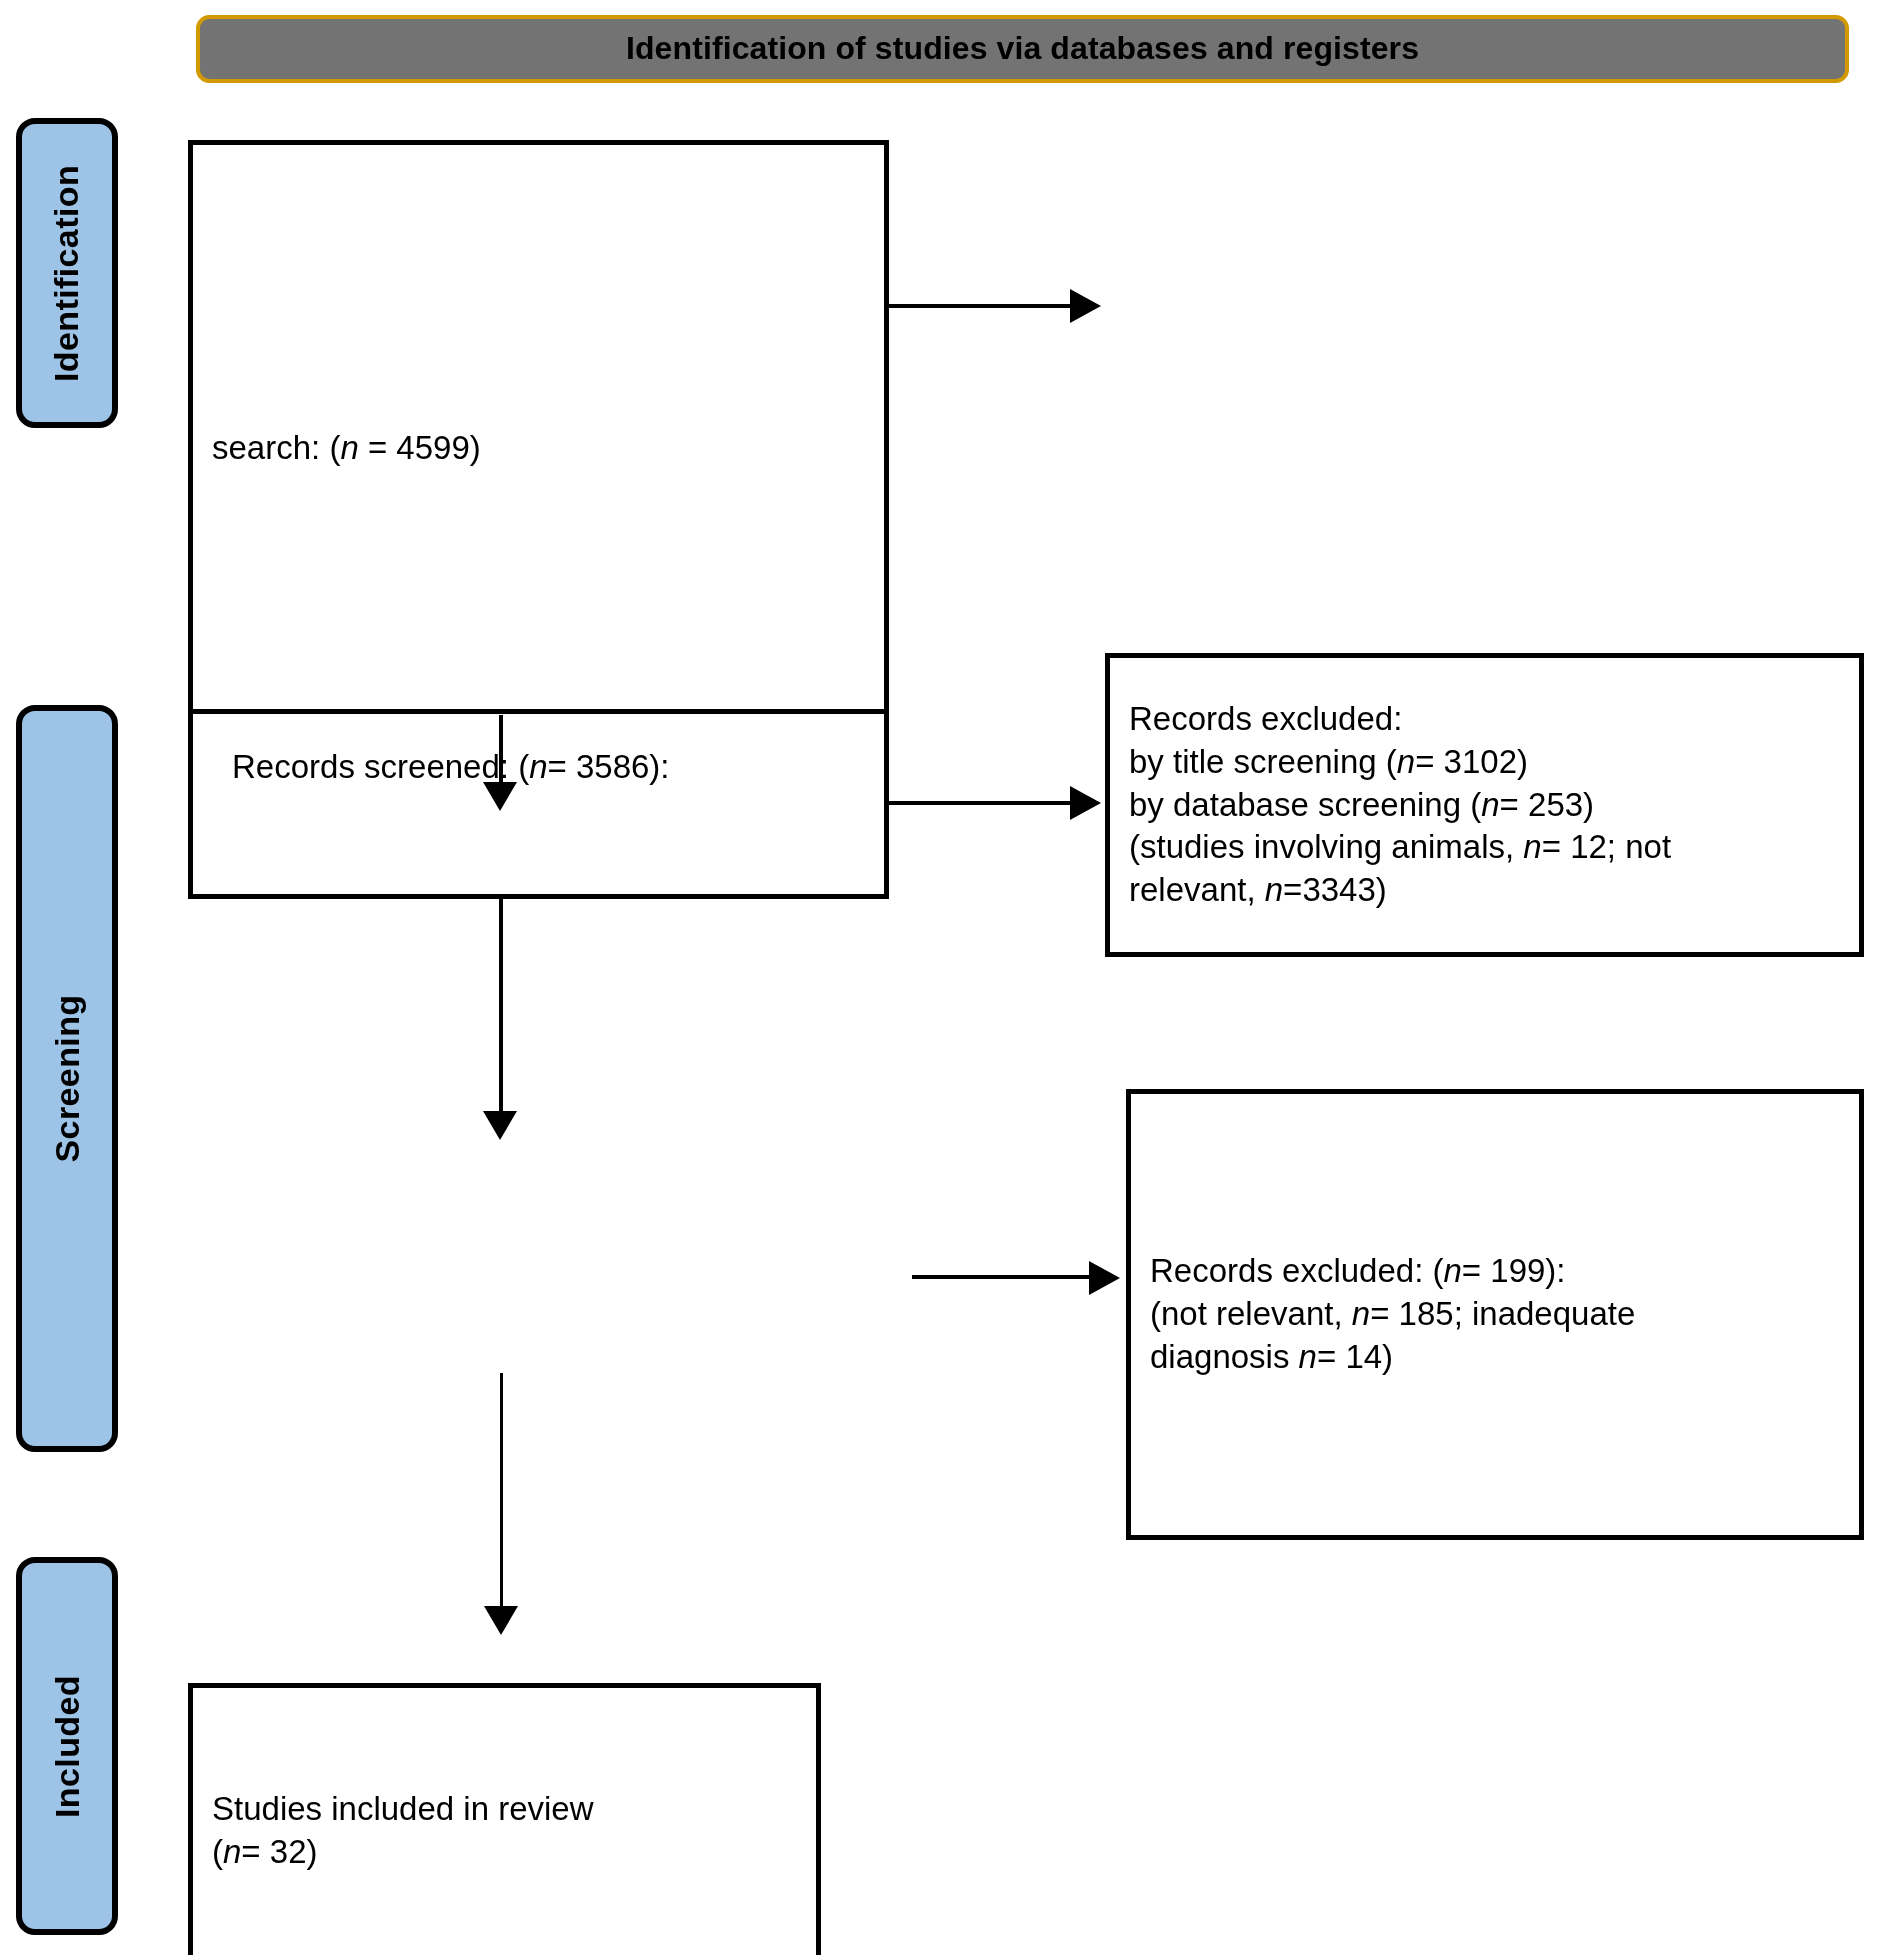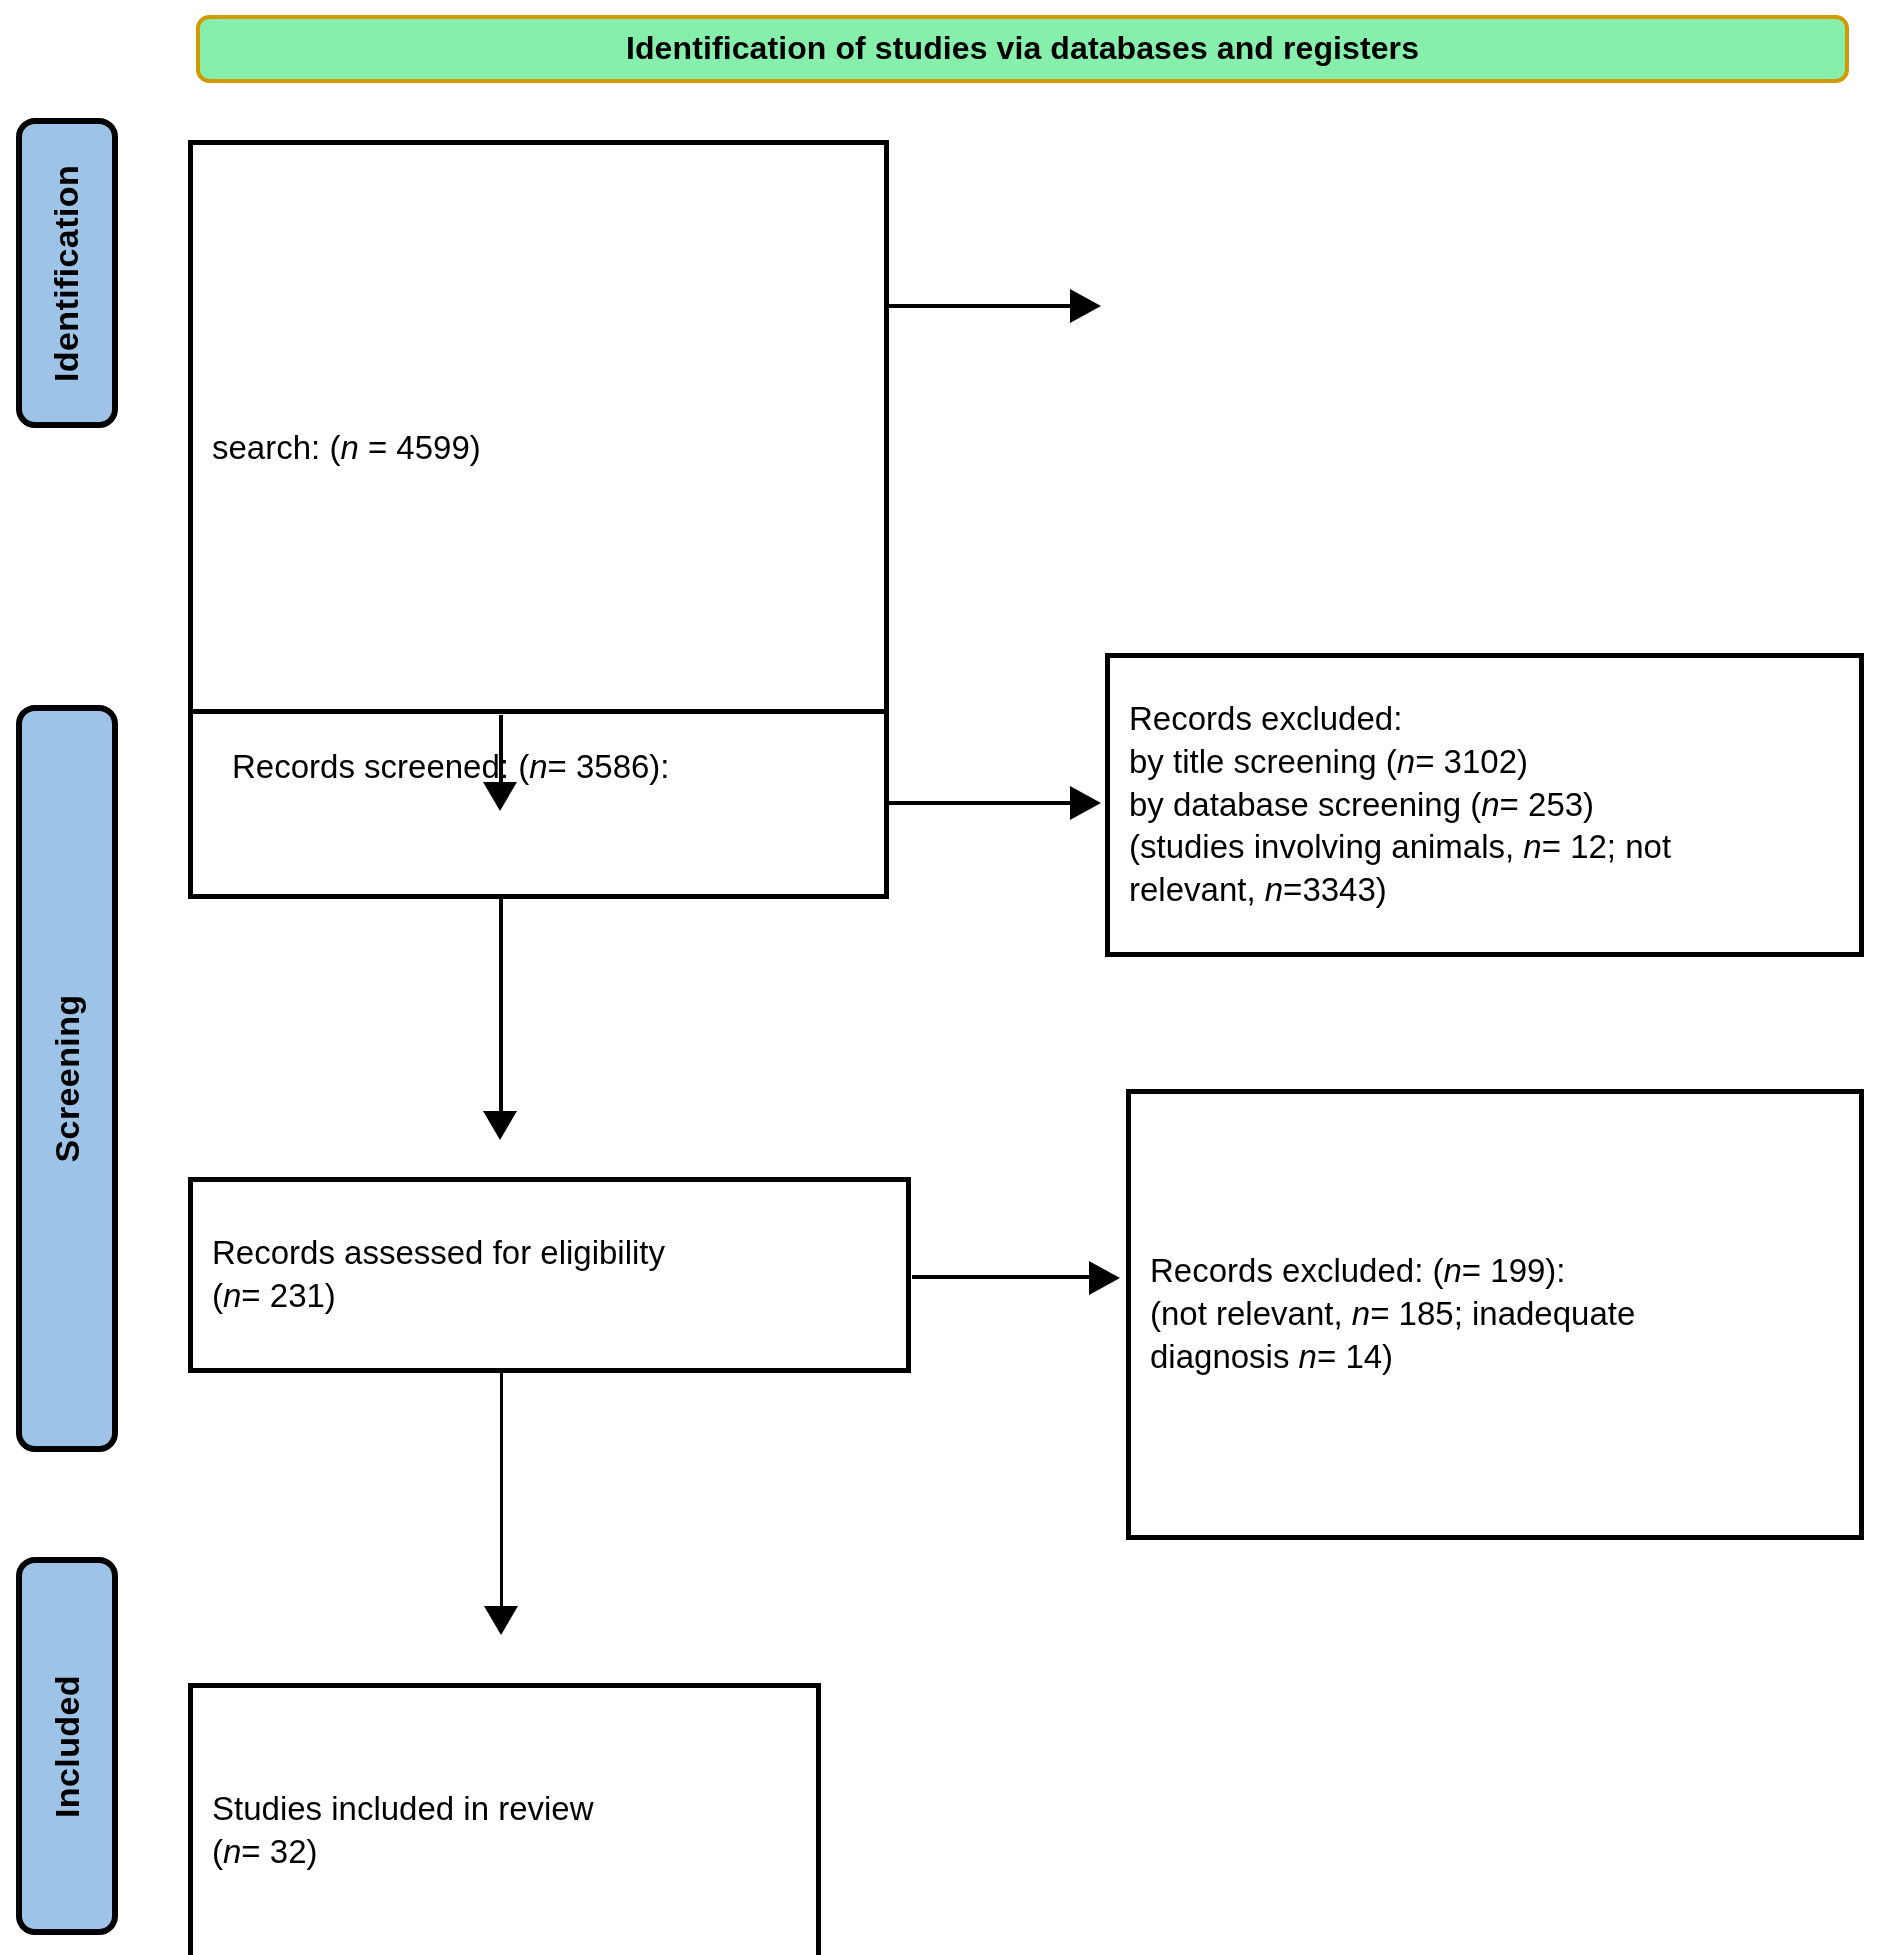--- a/index.html
+++ b/index.html
@@ -19,21 +19,21 @@
     overflow: hidden;
   }
 
   
   .banner {
     position: absolute;
     left: 196px;
     top: 14.8px;
     width: 1653px;
     height: 68px;
-    background: #86efac;
+    background: #737373;
     border: 4.4px solid #D29A00;
     border-radius: 13.3px;
     box-sizing: border-box;
     display: flex;
     align-items: center;
     justify-content: center;
   }
   .banner-title {
     font-size: 32px;
     font-weight: bold;
@@ -189,26 +189,20 @@
   <div class="node" id="node-excluded-scr">
     <div class="node-text">
       <span>Records excluded:</span><br>
       <span>by title screening (</span><em>n</em><span>= 3102)</span><br>
       <span>by database screening (</span><em>n</em><span>= 253)</span><br>
       <span>(studies involving animals, </span><em>n</em><span>= 12; not</span><br>
       <span>relevant, </span><em>n</em><span>=3343)</span>
     </div>
   </div>
 
-  <div class="node" id="node-assessed">
-    <div class="node-text">
-      <span>Records assessed for eligibility</span><br>
-      <span>(</span><em>n</em><span>= 231)</span>
-    </div>
-  </div>
 
   <div class="node" id="node-excluded-elg">
     <div class="node-text">
       <span>Records excluded: (</span><em>n</em><span>= 199):</span><br>
       <span>(not relevant, </span><em>n</em><span>= 185; inadequate</span><br>
       <span>diagnosis </span><em>n</em><span>= 14)</span>
     </div>
   </div>
 
   <div class="node" id="node-included">

